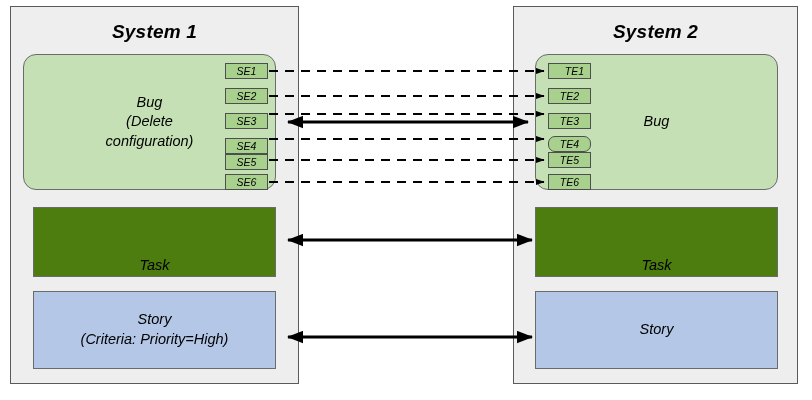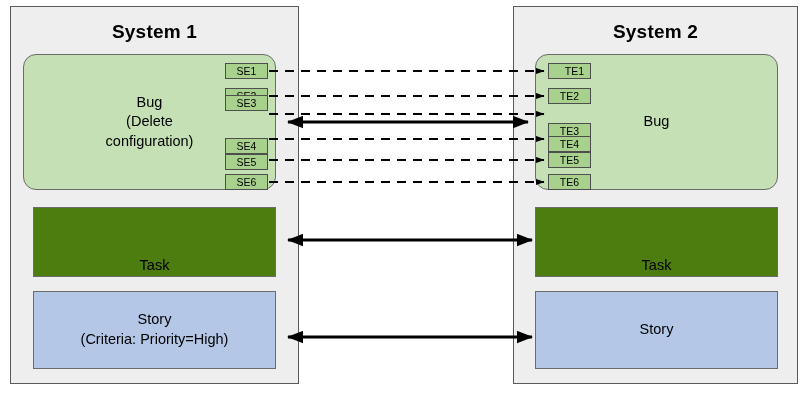--- a/index.html
+++ b/index.html
@@ -12,20 +12,21 @@
     height: 400px;
     font-family: "Liberation Sans", sans-serif;
     position: relative;
     overflow: hidden;
   }
   #canvas {
     position: absolute;
     left: 0; top: 0;
     width: 812px;
     height: 336px;
+    font-style: italic;
   }
 
   
   .panel {
     position: absolute;
     background: #eeeeee;
     border: 1.6px solid #5a5a5a;
     box-sizing: border-box;
   }
   #panel-left  { left: 10px;  top: 6px; width: 289px; height: 378px; }
@@ -119,21 +120,21 @@
     <span class="artifact-label">Story
 (Criteria: Priority=High)</span>
   </div>
 
   <div class="chip" style="left:225px; top:63px;">
       <span>SE1</span>
     </div>
   <div class="chip" style="left:225px; top:88px;">
       <span>SE2</span>
     </div>
-  <div class="chip" style="left:225px; top:95px;">
+  <div class="chip" style="left:225px; top:113px;">
       <span>SE3</span>
     </div>
   <div class="chip" style="left:225px; top:138px;">
       <span>SE4</span>
     </div>
   <div class="chip" style="left:225px; top:154px;">
       <span>SE5</span>
     </div>
   <div class="chip" style="left:225px; top:174px;">
       <span>SE6</span>
@@ -152,24 +153,24 @@
   <div class="artifact story" id="story-right">
     <span class="artifact-label">Story</span>
   </div>
 
   <div class="chip" style="left:548px; top:63px;padding-left:10px;">
       <span>TE1</span>
     </div>
   <div class="chip" style="left:548px; top:88px;">
       <span>TE2</span>
     </div>
-  <div class="chip" style="left:548px; top:123px;">
+  <div class="chip" style="left:548px; top:113px;">
       <span>TE3</span>
     </div>
-  <div class="chip" style="left:548px; top:136px;">
+  <div class="chip" style="left:548px; top:136px;border-radius:7px;">
       <span>TE4</span>
     </div>
   <div class="chip" style="left:548px; top:152px;">
       <span>TE5</span>
     </div>
   <div class="chip" style="left:548px; top:174px;">
       <span>TE6</span>
     </div>
 
   <svg id="connectors" viewBox="0 0 812 400">

